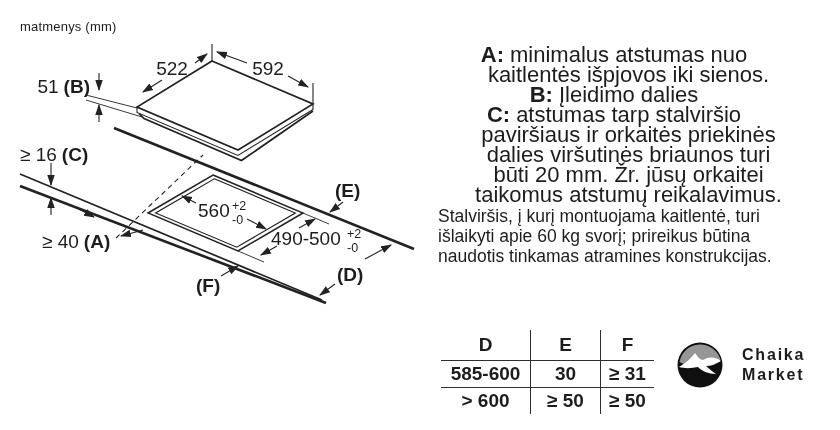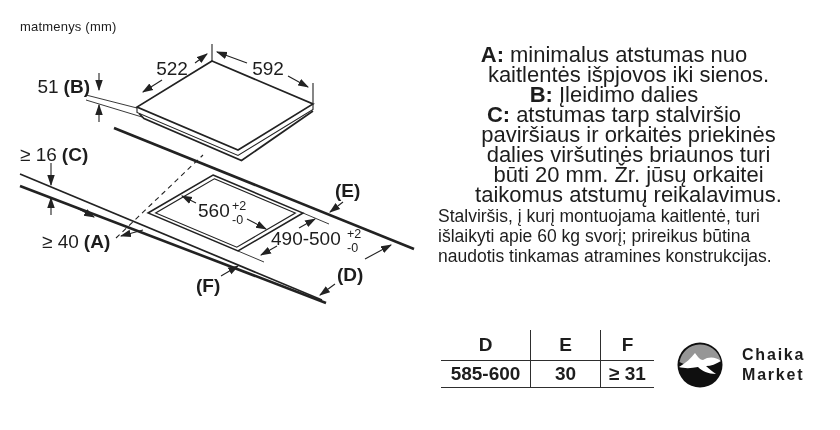--- a/index.html
+++ b/index.html
@@ -119,20 +119,25 @@
         <th class="c2">E</th>
         <th class="c3">F</th>
       </tr>
     </thead>
     <tbody>
       <tr>
         <td class="c1">585-600</td>
         <td class="c2">30</td>
         <td class="c3">≥ 31</td>
       </tr>
+      <tr>
+        <td class="c1">&gt; 600</td>
+        <td class="c2">≥ 50</td>
+        <td class="c3">≥ 50</td>
+      </tr>
     </tbody>
   </table>
 
   <div id="logo">
     <svg width="48" height="48" viewBox="0 0 48 48">
       <circle cx="24" cy="24" r="22.5" fill="#0f0f0f"></circle>
       <path d="M3.5,21 A21,21 0 0 1 44.5,19 C38,20.5 30,22.5 24,24 C17,25.5 9,24.5 3.5,21 Z" fill="#969696"></path>
       <path d="M3,26 C10,22 15,17 19,12 C22,16 24,19 27,19 C33,15 40,16 45,20 C40,23 35,25 30,25 C33,28 36,30 40,33 C32,33 26,30 22,26 C15,27.5 8,27.5 3,26 Z" fill="#ffffff"></path>
     </svg>
     <div id="logo-text">

